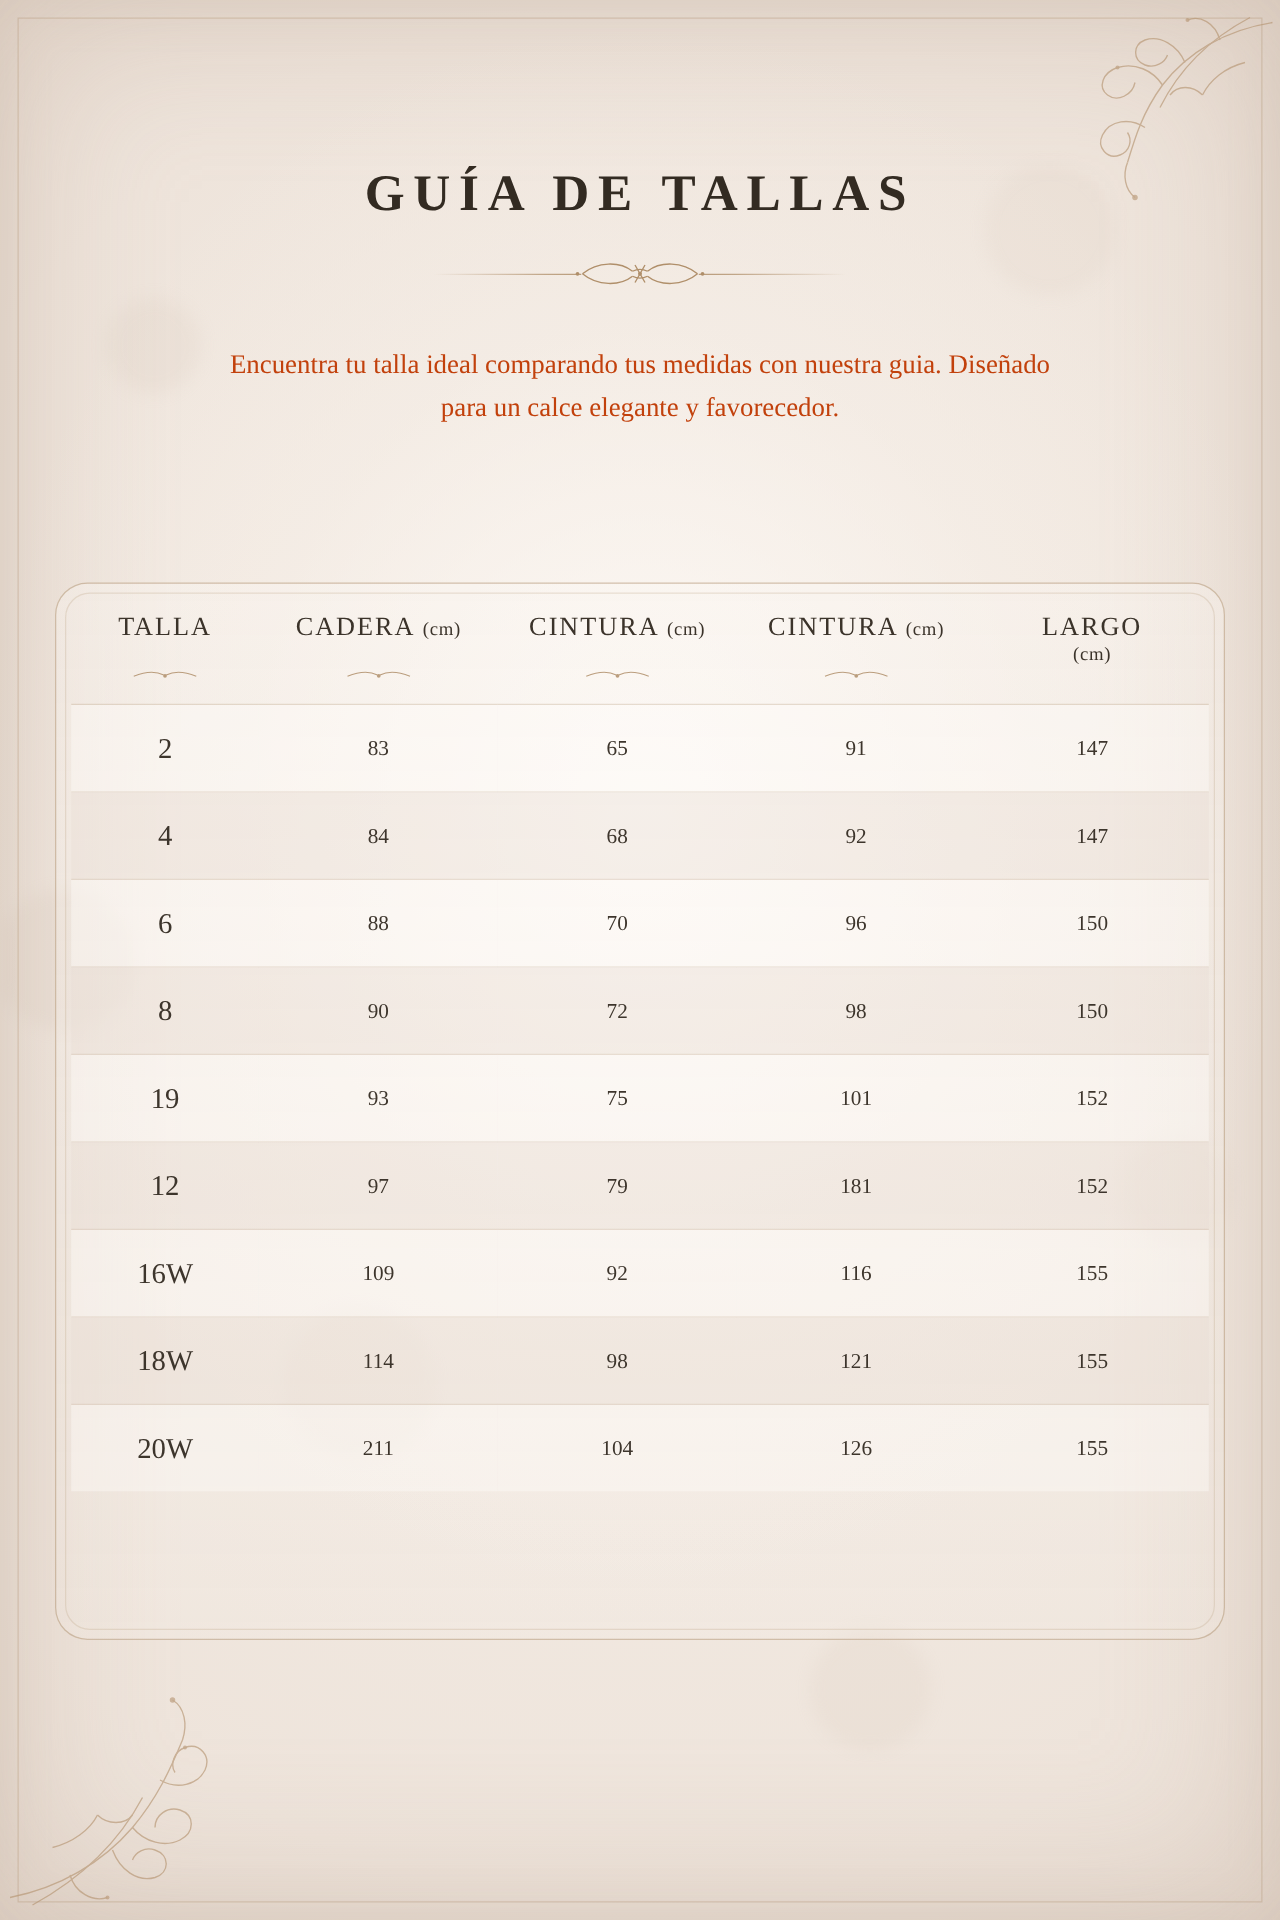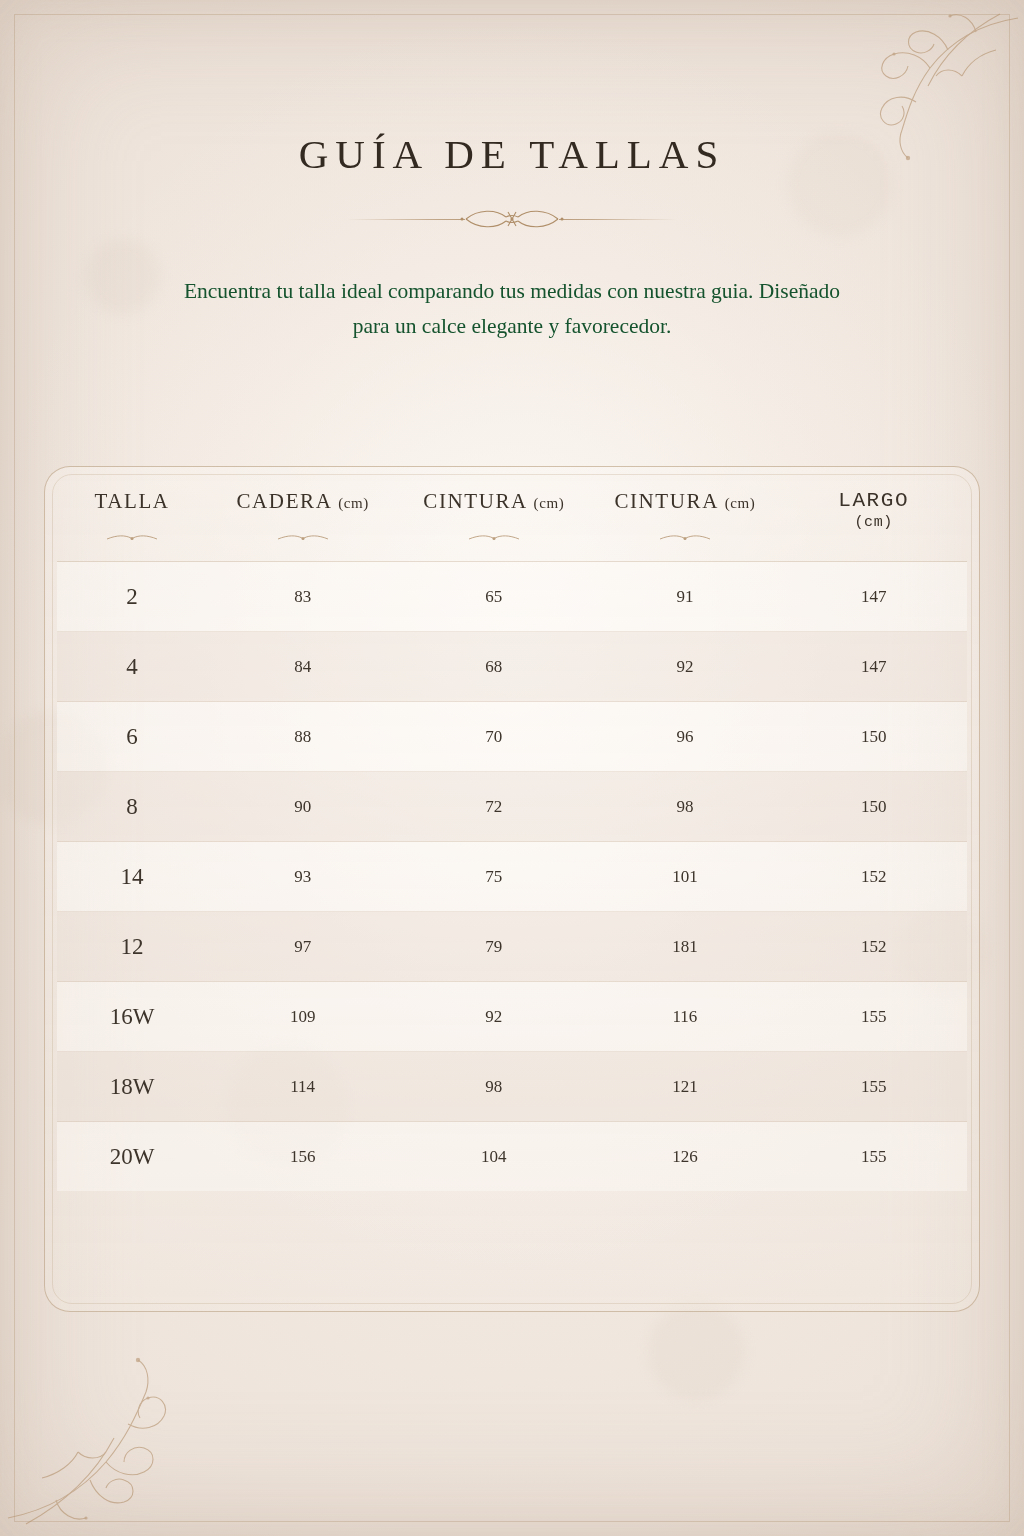--- a/index.html
+++ b/index.html
@@ -65,21 +65,21 @@
 
   
   .header {
     position: absolute;
     top: 130px; left: 0; right: 0;
     text-align: center;
   }
   .title {
     font-size: 41px;
     letter-spacing: 7px;
-    font-weight: 400;
+    font-weight: 700;
     color: #332b22;
     margin: 0;
   }
   .divider {
     margin: 28px auto 0;
     width: 330px;
     height: 26px;
     position: relative;
   }
   .divider .line-l, .divider .line-r {
@@ -95,21 +95,21 @@
     position: absolute;
     left: 50%; top: 0;
     transform: translateX(-50%);
   }
 
   .intro {
     margin: 42px auto 0;
     width: 660px;
     font-size: 21.5px;
     line-height: 1.62;
-    color: #14532d;
+    color: #c2410c;
     text-align: center;
   }
 
   
   .card {
     position: absolute;
     left: 44px;
     right: 44px;
     top: 466px;
     bottom: 224px;
@@ -150,21 +150,21 @@
     position: absolute;
     left: 50%;
     bottom: 12px;
     transform: translateX(-50%);
     opacity: .85;
   }
   th.col-talla  { width: 16.5%; font-family: Liberation Serif, serif; }
   th.col-pecho  { width: 21%; }
   th.col-cintura{ width: 21%; }
   th.col-cadera { width: 21%; }
-  th.col-largo  { width: 20.5%; font-family: Liberation Mono, monospace; }
+  th.col-largo  { width: 20.5%; }
 
   thead th.col-largo .unit-block { display: block; margin-top: 2px; }
 
   tbody td {
     text-align: center;
     font-size: 17px;
     color: #3d352c;
     height: 67px;
     border-top: 1px solid rgba(189,164,136,0.22);
   }
@@ -332,21 +332,21 @@
         <td>150</td>
       </tr>
       <tr>
         <td class="size-cell">8</td>
         <td>90</td>
         <td>72</td>
         <td>98</td>
         <td>150</td>
       </tr>
       <tr>
-        <td class="size-cell">14</td>
+        <td class="size-cell">19</td>
         <td>93</td>
         <td>75</td>
         <td>101</td>
         <td>152</td>
       </tr>
       <tr>
         <td class="size-cell">12</td>
         <td>97</td>
         <td>79</td>
         <td>181</td>
@@ -361,20 +361,20 @@
       </tr>
       <tr>
         <td class="size-cell">18W</td>
         <td>114</td>
         <td>98</td>
         <td>121</td>
         <td>155</td>
       </tr>
       <tr>
         <td class="size-cell">20W</td>
-        <td>156</td>
+        <td>211</td>
         <td>104</td>
         <td>126</td>
         <td>155</td>
       </tr>
     </tbody>
   </table>
 </div>
 
 </body></html>

